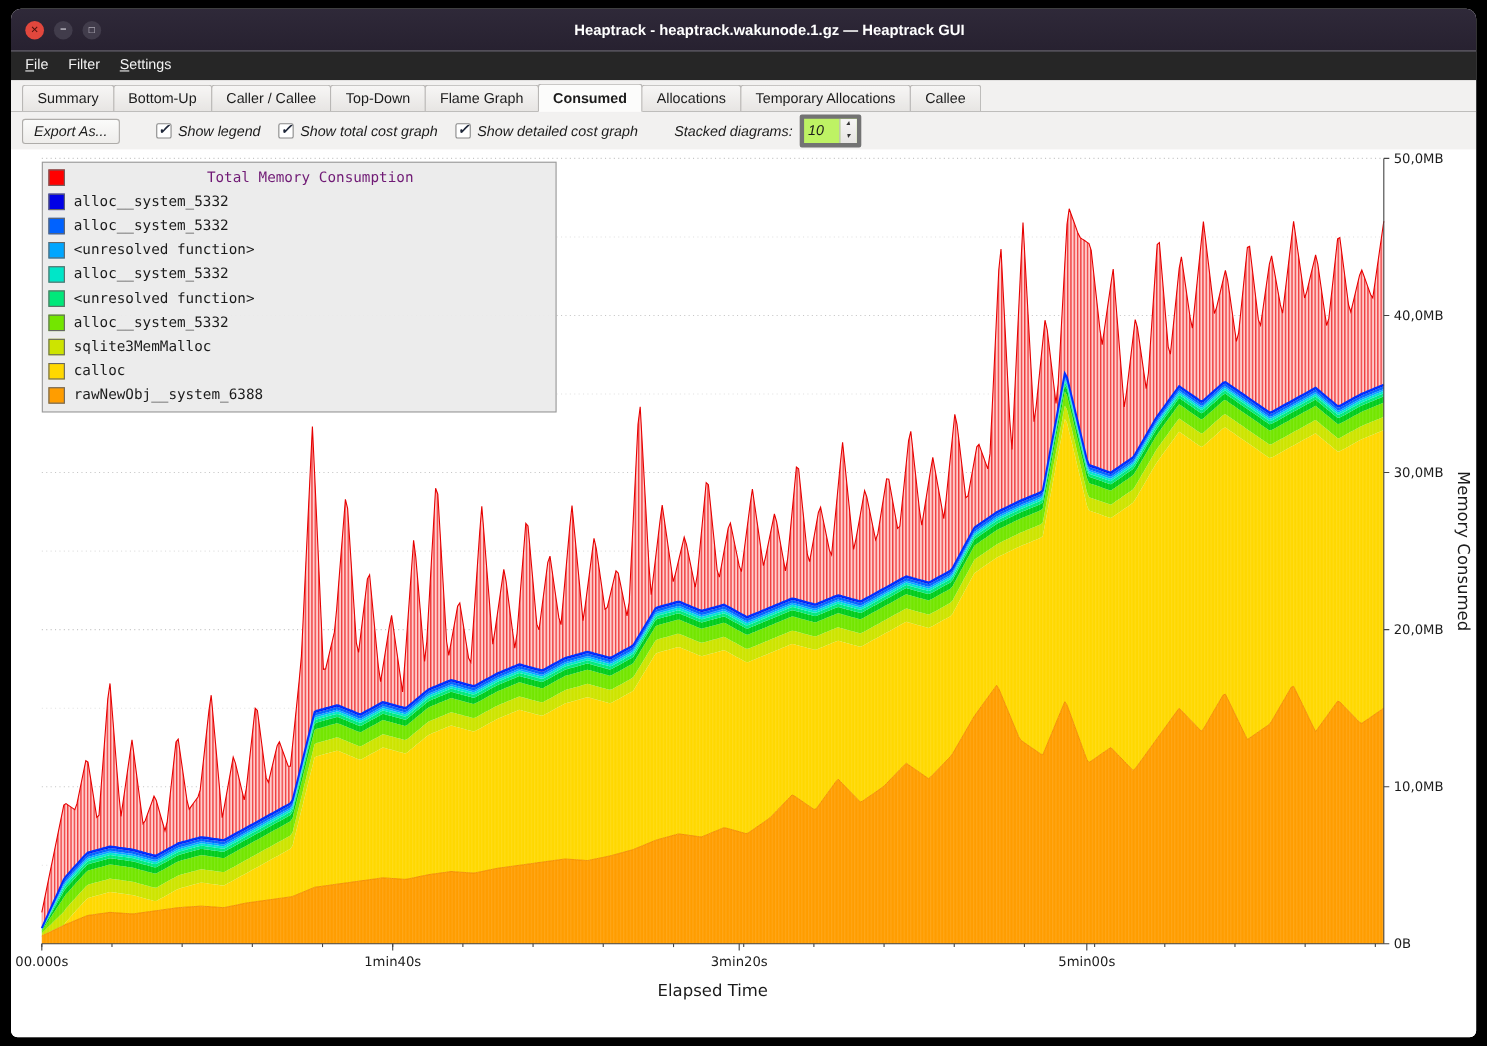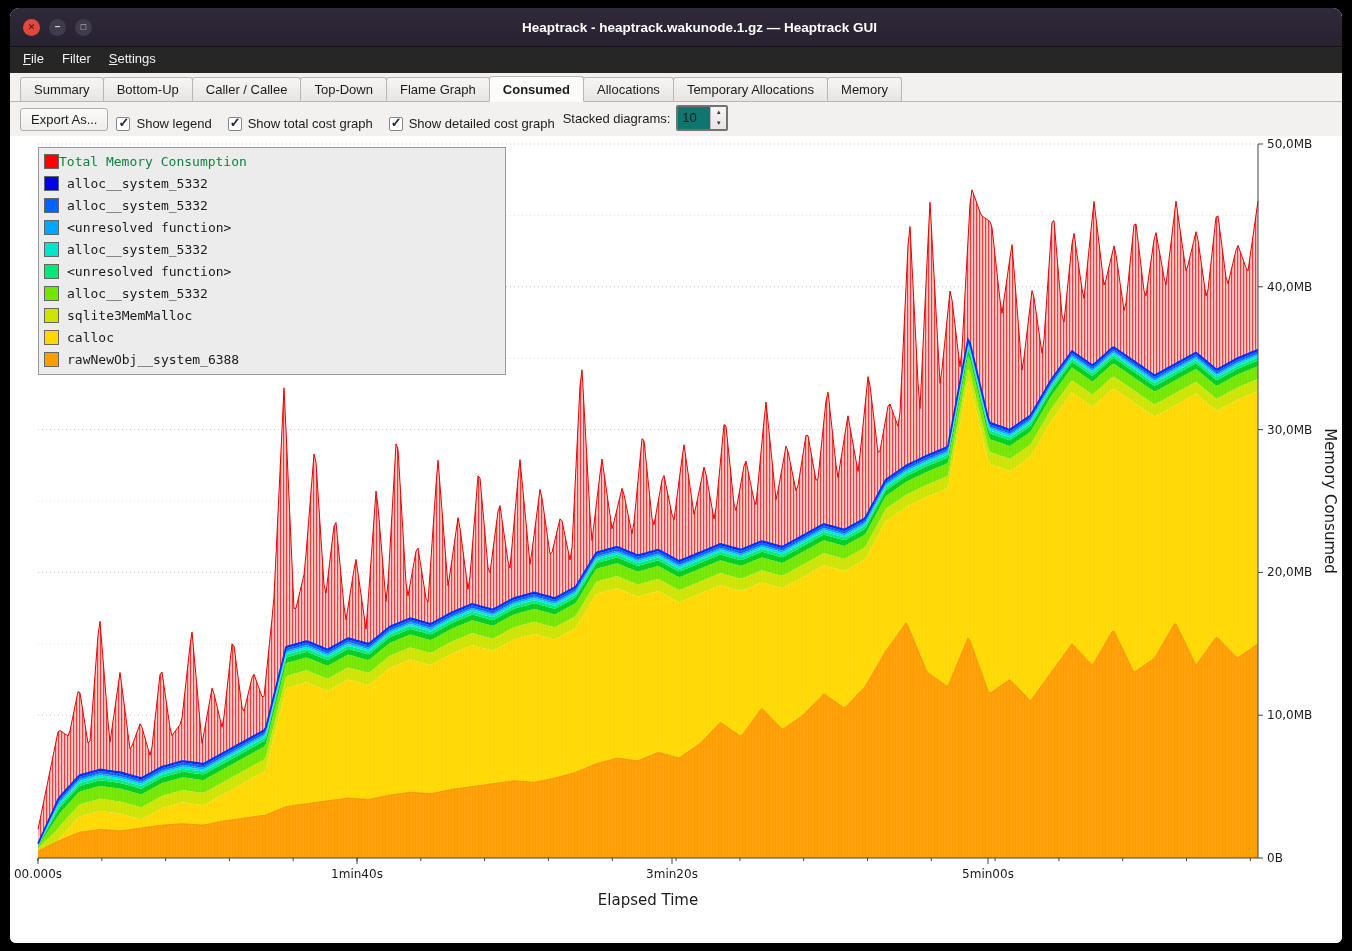--- a/index.html
+++ b/index.html
@@ -27,48 +27,48 @@
   .menu-item{color:#f2f2f2;font-size:13px;padding:4px 9px;}
   
   .tabbar{background:#f2f1f0;padding:4px 0 0 10px;border-bottom:1px solid #b9b7b5;
           display:flex;align-items:flex-end;flex:0 0 auto;height:29px;box-sizing:border-box;}
   .tab{font-size:13px;color:#1b1b1b;background:linear-gradient(#f7f6f5,#e7e5e3);
        border:1px solid #b9b7b5;border-bottom:none;padding:4px 13px;margin-right:-1px;
        border-radius:3px 3px 0 0;position:relative;white-space:nowrap;}
   .tab.active{background:#fcfcfb;font-weight:bold;padding-top:5px;margin-bottom:-1px;
        border-bottom:1px solid #fcfcfb;z-index:2;}
   
-  .toolbar{background:#f2f1f0;display:flex;align-items:flex-end;gap:8px;
-           padding:5px 10px;flex:0 0 auto;height:34px;box-sizing:border-box;}
+  .toolbar{background:#f2f1f0;display:flex;align-items:center;gap:33px;
+           padding:5px 10px;flex:0 0 auto;height:34px;box-sizing:border-box;font-style:italic;}
   .btn{font:inherit;font-size:13px;background:linear-gradient(#fbfbfa,#eeedeb);
        border:1px solid #aeaca9;border-radius:3px;padding:3px 10px;color:#1b1b1b;}
   #checks{display:flex;gap:16px;align-items:center;}
   .check{display:inline-flex;align-items:center;gap:6px;font-size:13px;color:#1b1b1b;}
   .box{width:14px;height:14px;border:1px solid #888;background:#fff;border-radius:2px;
        position:relative;display:inline-block;box-sizing:border-box;}
   .box.checked::after{content:"\2713";position:absolute;left:1px;top:-3px;font-size:13px;
        font-weight:bold;color:#20283a;}
   .spin-group{display:inline-flex;align-items:center;gap:6px;font-size:13px;color:#1b1b1b;}
-  .spinbox{display:inline-flex;border:2px solid #737373;background:#0f766e;height:22px;
+  .spinbox{display:inline-flex;border:4px solid #737373;background:#bef264;height:22px;
        align-items:stretch;border-radius:2px;overflow:hidden;}
   .spin-value{width:24px;padding:3px 4px 0;font-size:13px;}
   .spin-arrows{display:flex;flex-direction:column;border-left:1px solid #bbb;width:15px;
        background:linear-gradient(#f7f6f5,#e7e5e3);}
   .spin-arrows span{flex:1;font-size:7px;line-height:10px;text-align:center;color:#333;}
   .icon-up::before{content:"\25B4";}
   .icon-down::before{content:"\25BE";}
   
   .chartwrap{position:relative;flex:1;background:#fff;}
   #chart-svg{position:absolute;left:0;top:0;}
   .legend{position:absolute;left:28px;top:11px;width:468px;
           background:rgba(235,235,235,0.94);border:1px solid #9a9a9a;
           padding:2px 0 4px;box-sizing:border-box;
           font-family:"DejaVu Sans Mono",monospace;}
   .legend-title-row{position:relative;height:22px;display:flex;align-items:center;}
-  .legend-title{flex:1;font-size:13px;color:#15803d;}
+  .legend-title{flex:1;text-align:center;font-size:13px;color:#701a75;}
   .swatch{width:15px;height:15px;border:1px solid #666;display:inline-block;
           margin-left:5px;box-sizing:border-box;flex:0 0 auto;}
   .legend-row{display:flex;align-items:center;height:22px;gap:8px;text-align:center;}
   .legend-label{font-size:13px;color:#1b1b1b;white-space:pre;}
 </style>
 </head>
 <body>
 
 <div class="window">
   <div class="titlebar">
@@ -88,21 +88,21 @@
 
   <div class="tabbar">
       <span class="tab">Summary</span>
       <span class="tab">Bottom-Up</span>
       <span class="tab">Caller / Callee</span>
       <span class="tab">Top-Down</span>
       <span class="tab">Flame Graph</span>
       <span class="tab active">Consumed</span>
       <span class="tab">Allocations</span>
       <span class="tab">Temporary Allocations</span>
-      <span class="tab">Memory</span>
+      <span class="tab">Callee</span>
     </div>
 
   <div class="toolbar">
     <button class="btn">Export As...</button>
     <span id="checks">
         <label class="check">
           <span class="box checked"></span>
           <span>Show legend</span>
         </label>
         <label class="check">

